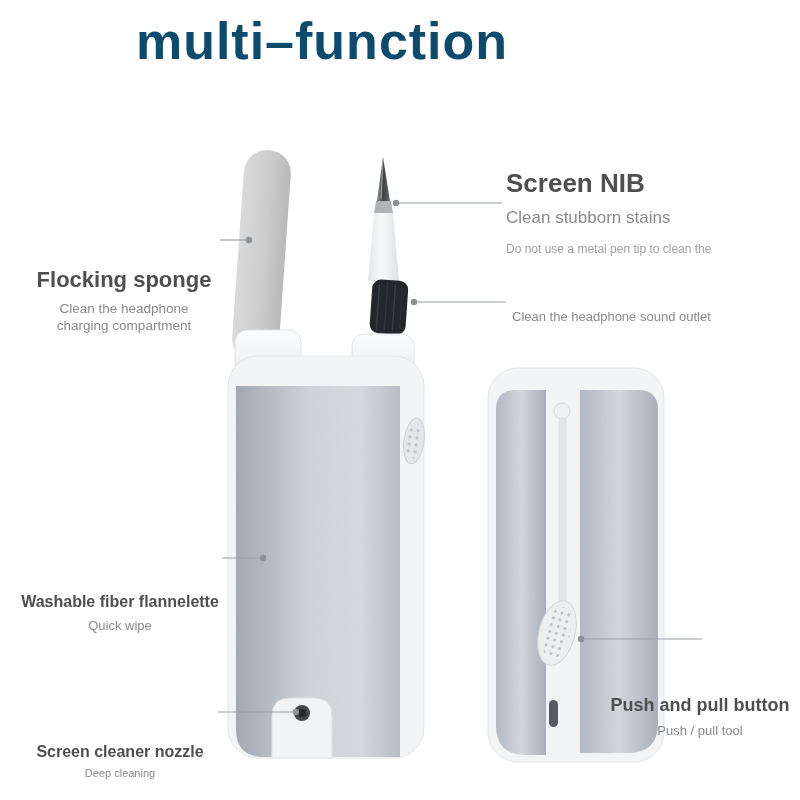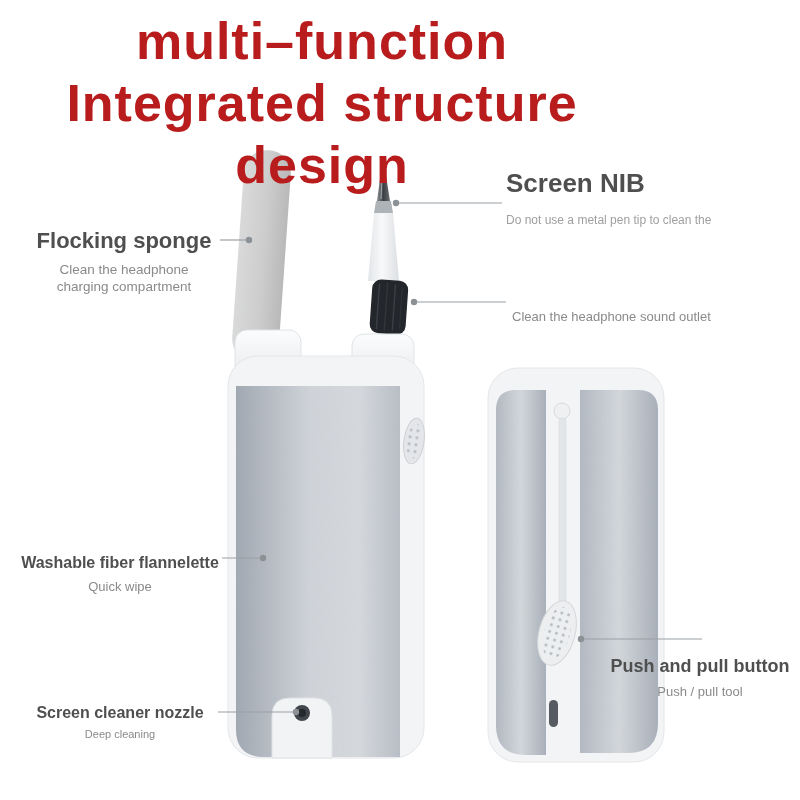--- a/index.html
+++ b/index.html
@@ -2,26 +2,26 @@
 <html><head>
 <meta charset="utf-8">
 <style>
   html,body{margin:0;padding:0;}
   body{
     width:800px;height:800px;position:relative;overflow:hidden;
     background:#ffffff;font-family:"Liberation Sans",sans-serif;
     -webkit-font-smoothing:antialiased;
   }
   .abs{position:absolute;}
-  .title-wrap{top:10px;left:0;width:644px;text-align:center;color:#b91c1c;
+  .title-wrap{top:10px;left:0;width:644px;text-align:center;color:#0c4a6e;
     font-weight:600;font-size:52px;line-height:62px;letter-spacing:1px;}
   .co-heading{color:#4f4f4f;font-weight:600;}
   .co-sub{color:#8a8a8a;}
   .co-note{color:#9f9f9f;}
-  .center{text-align:center;}
+  .center{text-align:center;margin-top:39px;}
   
   #co-flocking{top:228px;left:28px;width:192px;}
   #co-flocking .co-heading{font-size:22px;}
   #co-flocking .co-sub{font-size:13.5px;line-height:17px;margin-top:7px;}
   #co-metal{top:168px;left:506px;width:285px;}
   #co-metal .co-heading{font-size:26px;}
   #co-metal .co-sub{font-size:17px;margin-top:9px;}
   #co-metal .co-note{font-size:12px;line-height:15px;margin-top:14px;}
   #co-brush{top:294px;left:512px;width:285px;}
   #co-brush .co-heading{font-size:17.5px;}
@@ -158,33 +158,33 @@
     <circle cx="396" cy="203" r="3.2"></circle>
     <circle cx="414" cy="302" r="3.2"></circle>
     <circle cx="263" cy="558" r="3.2"></circle>
     <circle cx="296" cy="712" r="3.2"></circle>
     <circle cx="581" cy="639" r="3.2"></circle>
   </g>
 </svg>
 
 <div class="abs title-wrap">
   <div>multi–function</div>
-  <div>Integrated structure design</div>
 </div>
 
 <div id="co-flocking" class="abs center">
   <div class="co-heading">Flocking sponge</div>
   <div class="co-sub">
     <div>Clean the headphone</div>
     <div>charging compartment</div>
   </div>
 </div>
 
 <div id="co-metal" class="abs">
   <div class="co-heading">Screen NIB</div>
+  <div class="co-sub">Clean stubborn stains</div>
   <div class="co-note">
     <div>Do not use a metal pen tip to clean the</div>
   </div>
 </div>
 
 <div id="co-brush" class="abs">
   <div class="co-sub">Clean the headphone sound outlet</div>
 </div>
 
 <div id="co-flannelette" class="abs center">

